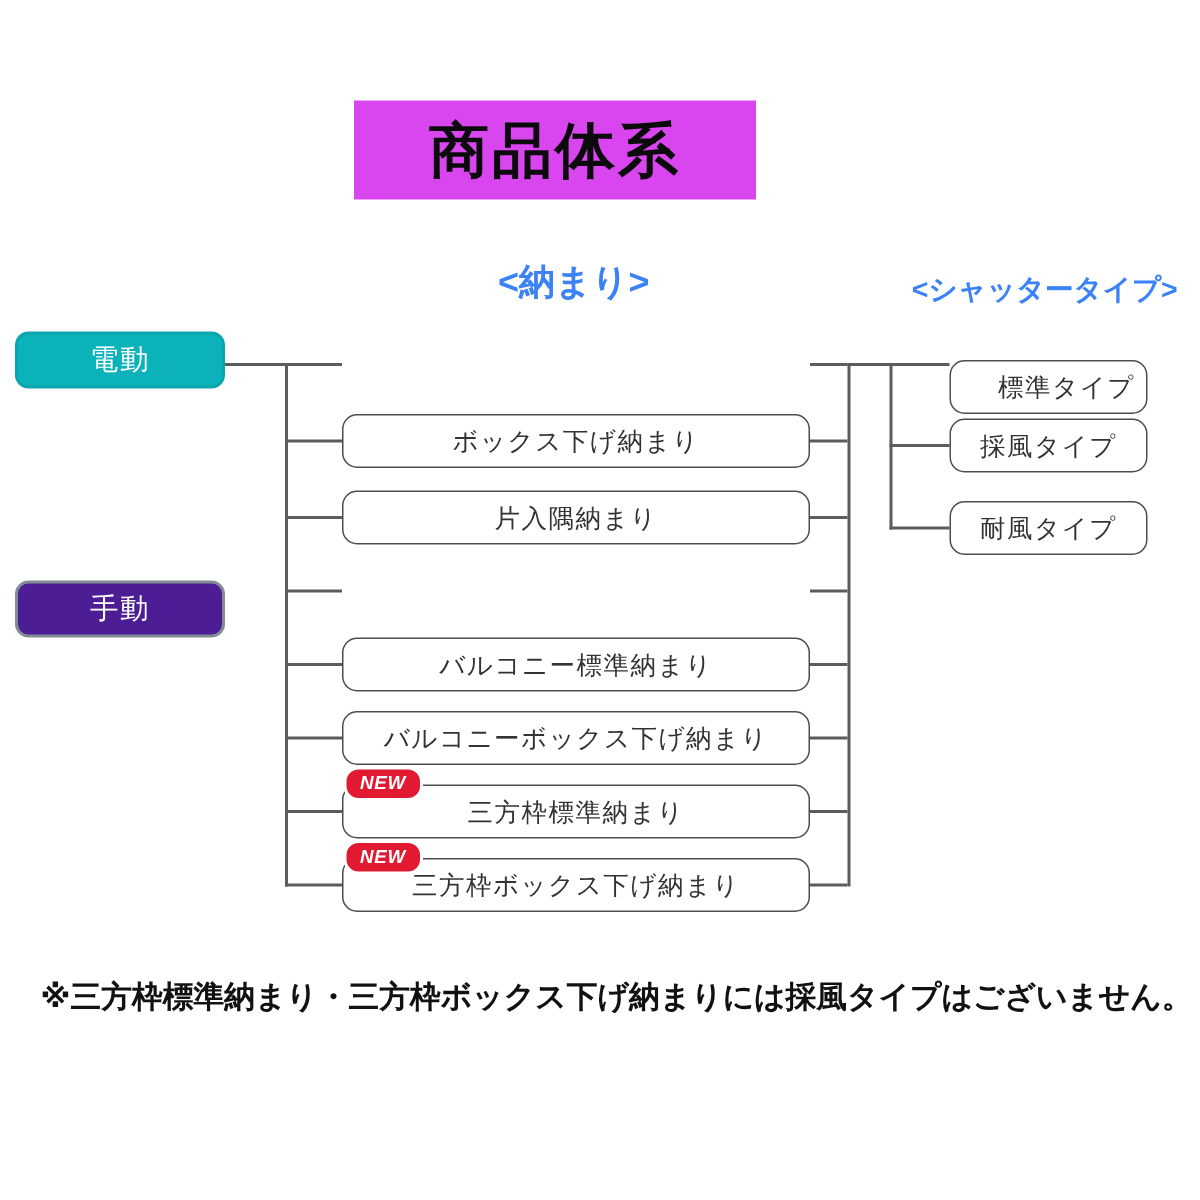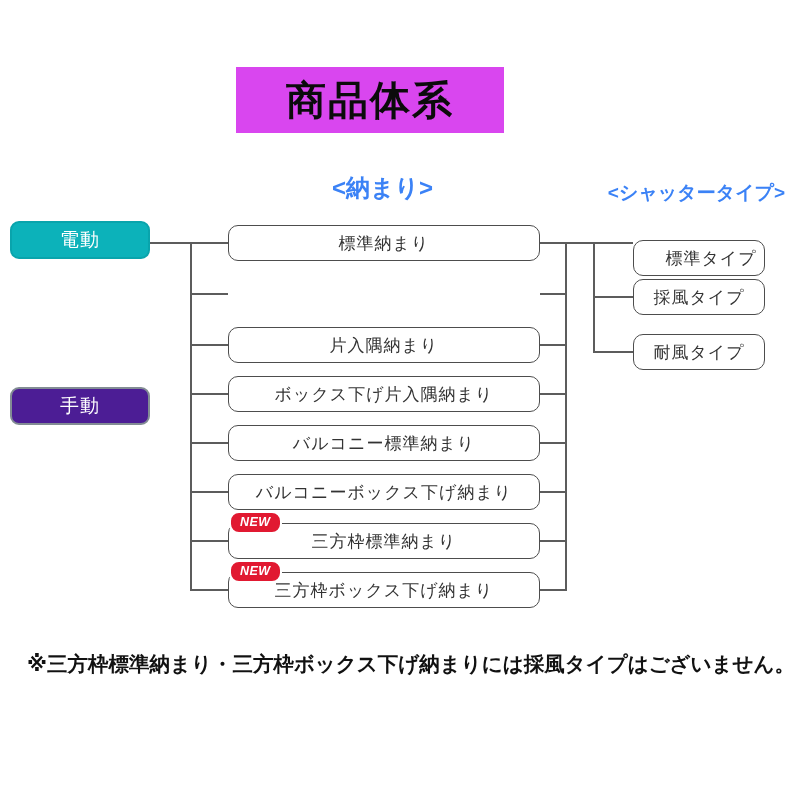--- a/index.html
+++ b/index.html
@@ -104,23 +104,22 @@
   <div class="line v" style="left:565px; top:242px; height:349px;"></div>
 
   <div class="line h" style="left:565px; top:242px; width:68px;"></div>
   <div class="line v" style="left:593px; top:242px; height:111px;"></div>
   <div class="line h" style="left:593px; top:296px; width:40px;"></div>
   <div class="line h" style="left:593px; top:351px; width:40px;"></div>
 
   <div class="drive-btn electric">電動</div>
   <div class="drive-btn manual">手動</div>
 
-  <div class="node mid" style="top:225px;">標準納まり</div>
+  <div class="node mid" style="top:276px;">ボックス下げ納まり</div>
   <div class="node mid" style="top:327px;">片入隅納まり</div>
-  <div class="node mid" style="top:376px;">ボックス下げ片入隅納まり</div>
   <div class="node mid" style="top:425px;">バルコニー標準納まり</div>
   <div class="node mid" style="top:474px;text-align:center;">バルコニーボックス下げ納まり</div>
   <div class="node mid" style="top:523px;">
     <span class="new-badge">NEW</span>
     <span>三方枠標準納まり</span>
   </div>
   <div class="node mid" style="top:572px;">
     <span class="new-badge">NEW</span>
     <span>三方枠ボックス下げ納まり</span>
   </div>

